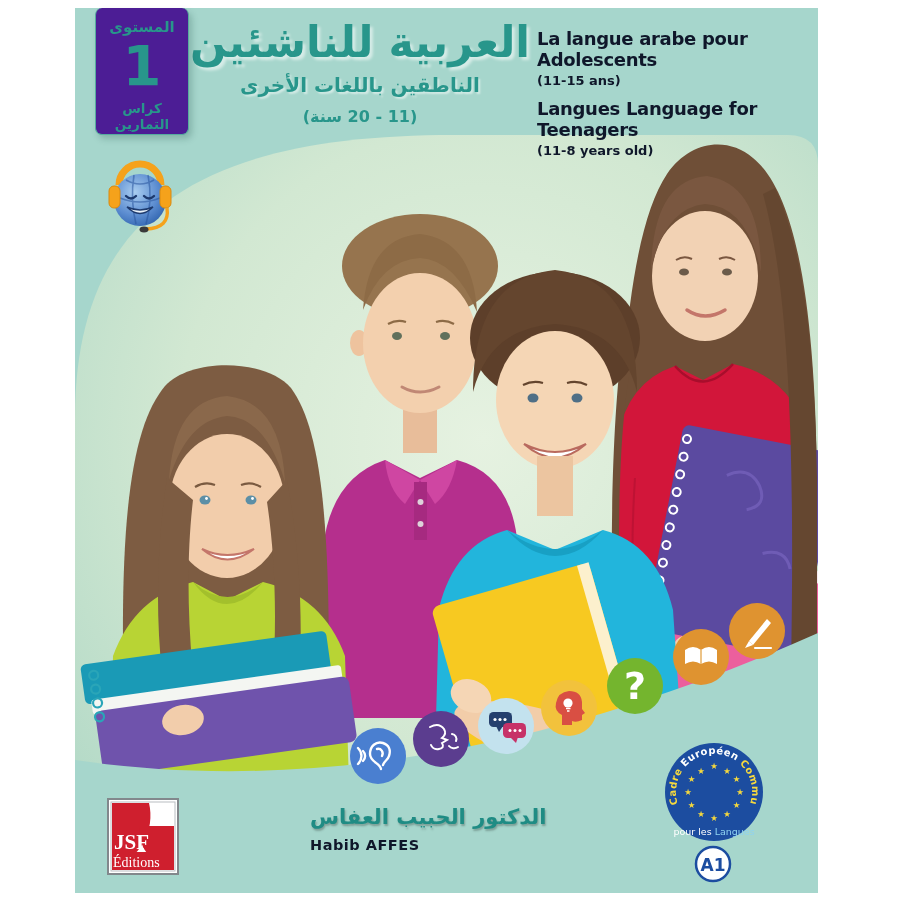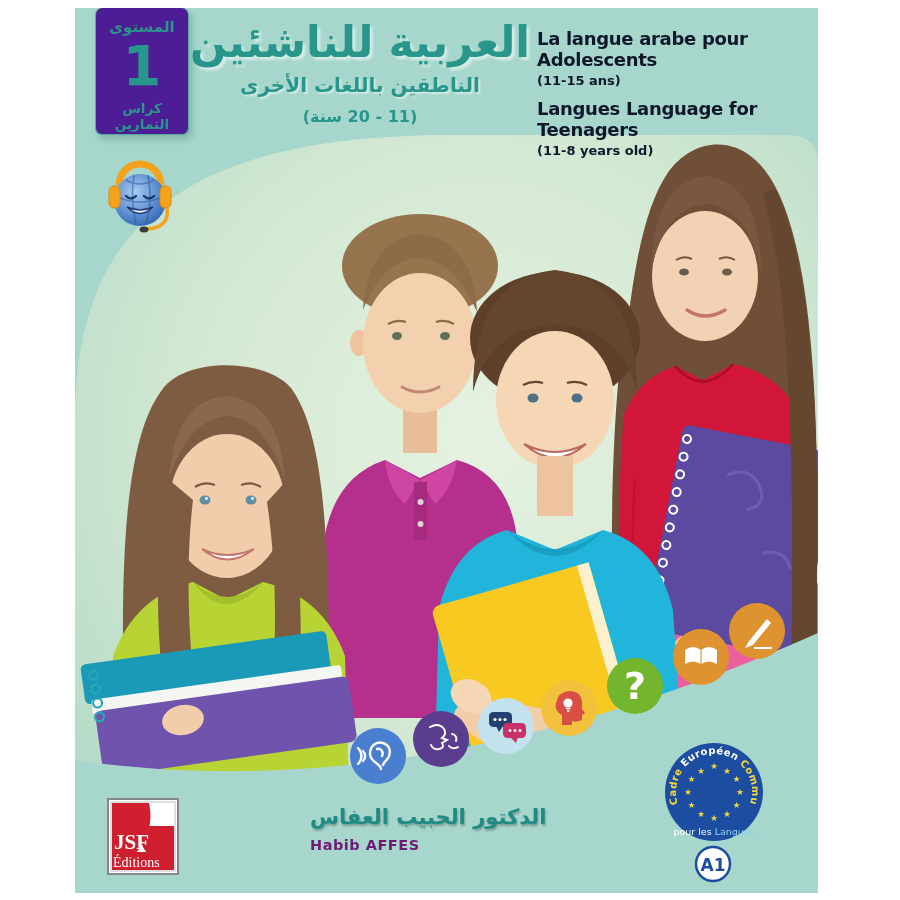--- a/index.html
+++ b/index.html
@@ -25,21 +25,21 @@
 
   
   .trans-block{position:absolute;left:462px;top:20px;width:302px;text-align:left;color:#0f172a;z-index:4;}
   .t-big{font-size:18px;font-weight:600;letter-spacing:-0.3px;}
   .t-small{font-size:13px;font-weight:600;margin-top:3px;}
   .t-gap{height:10px;}
 
   
   .author-block{position:absolute;left:235px;top:797px;width:300px;text-align:left;z-index:6;}
   .author-ar{font-size:21px;font-weight:bold;color:#1f8c84;text-shadow:1px 2px 2px rgba(70,90,85,.45);}
-  .author-en{font-size:14.5px;font-weight:bold;color:#701a75;letter-spacing:.5px;margin-top:8px;}
+  .author-en{font-size:14.5px;font-weight:bold;color:#0f172a;letter-spacing:.5px;margin-top:8px;}
 
   .logo-svg{position:absolute;left:32px;top:786px;z-index:6;}
   .cefr-svg{position:absolute;left:584px;top:732px;z-index:6;}
   svg text{font-family:"DejaVu Sans",sans-serif;}
   .serif-text{font-family:"Liberation Serif","DejaVu Serif",serif;}
 </style>
 </head>
 <body>
 
 <div class="page">

